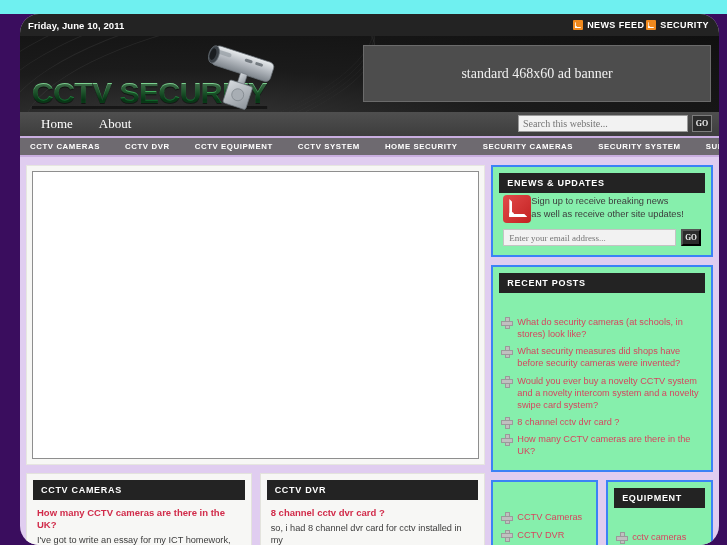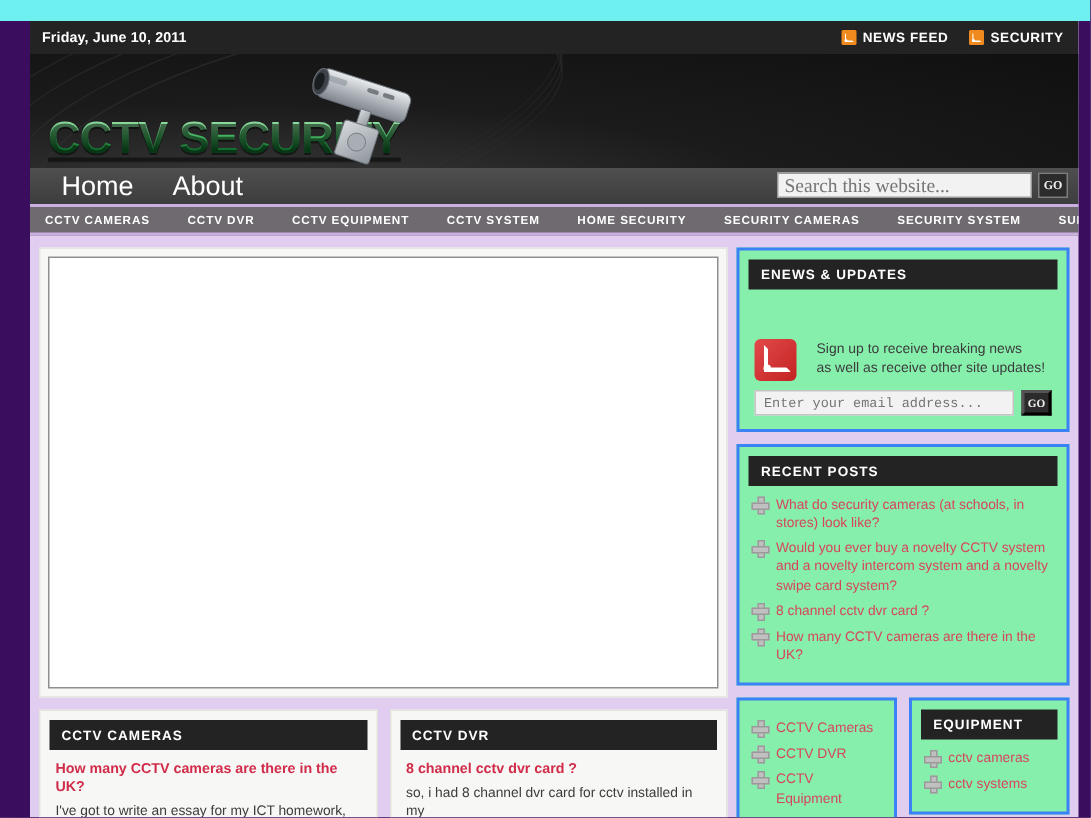--- a/index.html
+++ b/index.html
@@ -29,38 +29,39 @@
     background: #3a0d5e;
     border-left: 0;
   }
   .inner {
     margin-left: 12px;
     width: 699px;
     background: #e0cdf0;
     height: 531px;
     position: relative;
     overflow: hidden;
+    border-radius: 19px;
   }
   
   .topbar {
     height: 22px;
     background: #232323;
     display: flex;
     align-items: center;
     justify-content: space-between;
     padding: 0 10px 0 8px;
   }
   .topbar .date {
     color: #ffffff;
     font-size: 9.5px;
     font-weight: bold;
     letter-spacing: .1px;
     font-family: "Liberation Sans", sans-serif;
   }
-  .feeds { display: flex; align-items: center; gap: 14px; }
+  .feeds { display: flex; align-items: center; gap: 2px; }
   .feed-link {
     display: flex; align-items: center; gap: 4px;
     color: #ffffff; font-size: 9px; font-weight: bold;
     letter-spacing: .4px;
     text-decoration: none;
   }
   .rss-sq {
     width: 10px; height: 10px; background: #f08a1e;
     border-radius: 1px; position: relative; flex: 0 0 auto;
   }
@@ -127,36 +128,36 @@
   .nav {
     height: 26px;
     background: linear-gradient(180deg,#4f4f4f 0%, #3d3d3d 100%);
     border-bottom: 2px solid #c9aee0;
     display: flex; align-items: center;
     padding-left: 8px;
     position: relative;
   }
   .nav a {
     color: #ffffff; text-decoration: none;
-    font-family: Liberation Sans, sans-serif;
-    font-size: 18px;
+    font-family: Liberation Serif, serif;
+    font-size: 13px;
     padding: 0 13px;
     line-height: 24px;
     text-align: right;
   }
   .search-wrap {
     position: absolute; right: 7px; top: 3px;
     display: flex; align-items: center; gap: 4px;
   }
   .search-input {
     width: 170px; height: 17px;
     background: #f2f2f2;
     border: 1px solid #9a9a9a;
     font-family: "Liberation Serif", serif;
-    font-size: 13px;
+    font-size: 10px;
     color: #4a4a4a;
     padding: 0 4px;
   }
   .go-btn {
     width: 20px; height: 17px;
     background: #2b2b2b;
     border: 1px solid #7d7d7d;
     color: #efefef;
     font-size: 8px; font-weight: bold;
     font-family: "Liberation Serif", serif;
@@ -232,21 +233,21 @@
     line-height: 1.35;
   }
   
   .widget {
     background: #86efac;
     border: 2px solid #3b82f6;
     padding: 6px;
     margin-bottom: 8px;
   }
   .enews-row {
-    display: flex; gap: 13px; padding: 2px 4px 6px 4px; align-items: flex-start; margin-top: 31px;
+    display: flex; gap: 0; padding: 2px 4px 6px 4px; align-items: flex-start;
   }
   .rss-big {
     width: 28px; height: 28px; flex: 0 0 auto;
     background: linear-gradient(135deg,#e24a4a,#c32222);
     border-radius: 4px; position: relative;
   }
   .rss-big::before {
     content:""; position:absolute; left:6px; bottom:6px;
     width:5px; height:5px; background:#fff; border-radius:50%;
   }
@@ -256,30 +257,30 @@
     border-left:3.5px solid #fff; border-bottom:3.5px solid #fff;
     clip-path: polygon(0 100%, 0 0, 100% 100%);
   }
   .enews-text {
     color: #3c3c3c; font-size: 9.3px; line-height: 1.45;
   }
   .email-row { display: flex; gap: 5px; padding: 0 4px 3px 4px; }
   .email-input {
     flex: 1; height: 17px;
     background: #f2f2f2; border: 1px solid #c4c4c4;
-    font-family: Liberation Mono, monospace;
+    font-family: Liberation Serif, serif;
     font-size: 9px; color: #6b6b6b; padding: 0 5px;
   }
   .email-go {
     width: 20px; height: 17px; background: #2b2b2b;
     color: #efefef; font-size: 7.5px; font-weight: bold;
     font-family: "Liberation Serif", serif;
     display:flex; align-items:center; justify-content:center; cursor:pointer;
   }
-  .link-list { list-style: none; padding: 6px 2px 2px 2px; }
+  .link-list { list-style: none; padding: 6px 2px 2px 2px; margin-top: 17px; }
   .link-list li {
     display: flex; gap: 6px; align-items: flex-start;
     margin-bottom: 5px;
   }
   .bullet {
     width: 10px; height: 10px; flex: 0 0 auto; margin-top: 1px;
     position: relative;
   }
   .bullet::before, .bullet::after {
     content: ""; position: absolute; background: #c0c0c0;
@@ -345,20 +346,21 @@
             <rect x="52" y="18" width="8" height="3" rx="1.5" fill="#5f666d" opacity="0.8"></rect>
             <rect x="63" y="18" width="8" height="3" rx="1.5" fill="#5f666d" opacity="0.8"></rect>
             <ellipse cx="21" cy="24" rx="5" ry="9" fill="#3c4248" stroke="#6d747b" stroke-width="0.7"></ellipse>
             <ellipse cx="20" cy="24" rx="3" ry="6" fill="#1a1d20"></ellipse>
             <rect x="52" y="33" width="7" height="12" fill="url(#mg2)" stroke="#6d747b" stroke-width="0.6"></rect>
             <rect x="44" y="43" width="24" height="24" rx="2" fill="url(#mg2)" stroke="#6d747b" stroke-width="0.7"></rect>
             <circle cx="56" cy="55" r="6" fill="#a8aeb4" stroke="#757c83" stroke-width="0.6"></circle>
           </g>
         </svg>
 
+        <div class="ad">standard 468x60 ad banner</div>
       </div>
 
       <div class="nav">
         <a href="#">Home</a>
         <a href="#">About</a>
         <div class="search-wrap">
           <input class="search-input" type="text" placeholder="Search this website..." style="">
           <button class="go-btn">GO</button>
         </div>
       </div>
@@ -415,20 +417,24 @@
               <button class="email-go">GO</button>
             </div>
           </div>
 
           <div class="widget">
             <div class="widget-title">RECENT POSTS</div>
             <ul class="link-list">
               <li>
                 <span class="bullet"></span>
                 <a href="#">What do security cameras (at schools, in stores) look like?</a>
+              </li>
+              <li>
+                <span class="bullet"></span>
+                <a href="#">What security measures did shops have before security cameras were invented?</a>
               </li>
               <li>
                 <span class="bullet"></span>
                 <a href="#">Would you ever buy a novelty CCTV system and a novelty intercom system and a novelty swipe card system?</a>
               </li>
               <li>
                 <span class="bullet"></span>
                 <a href="#">8 channel cctv dvr card ?</a>
               </li>
               <li>

